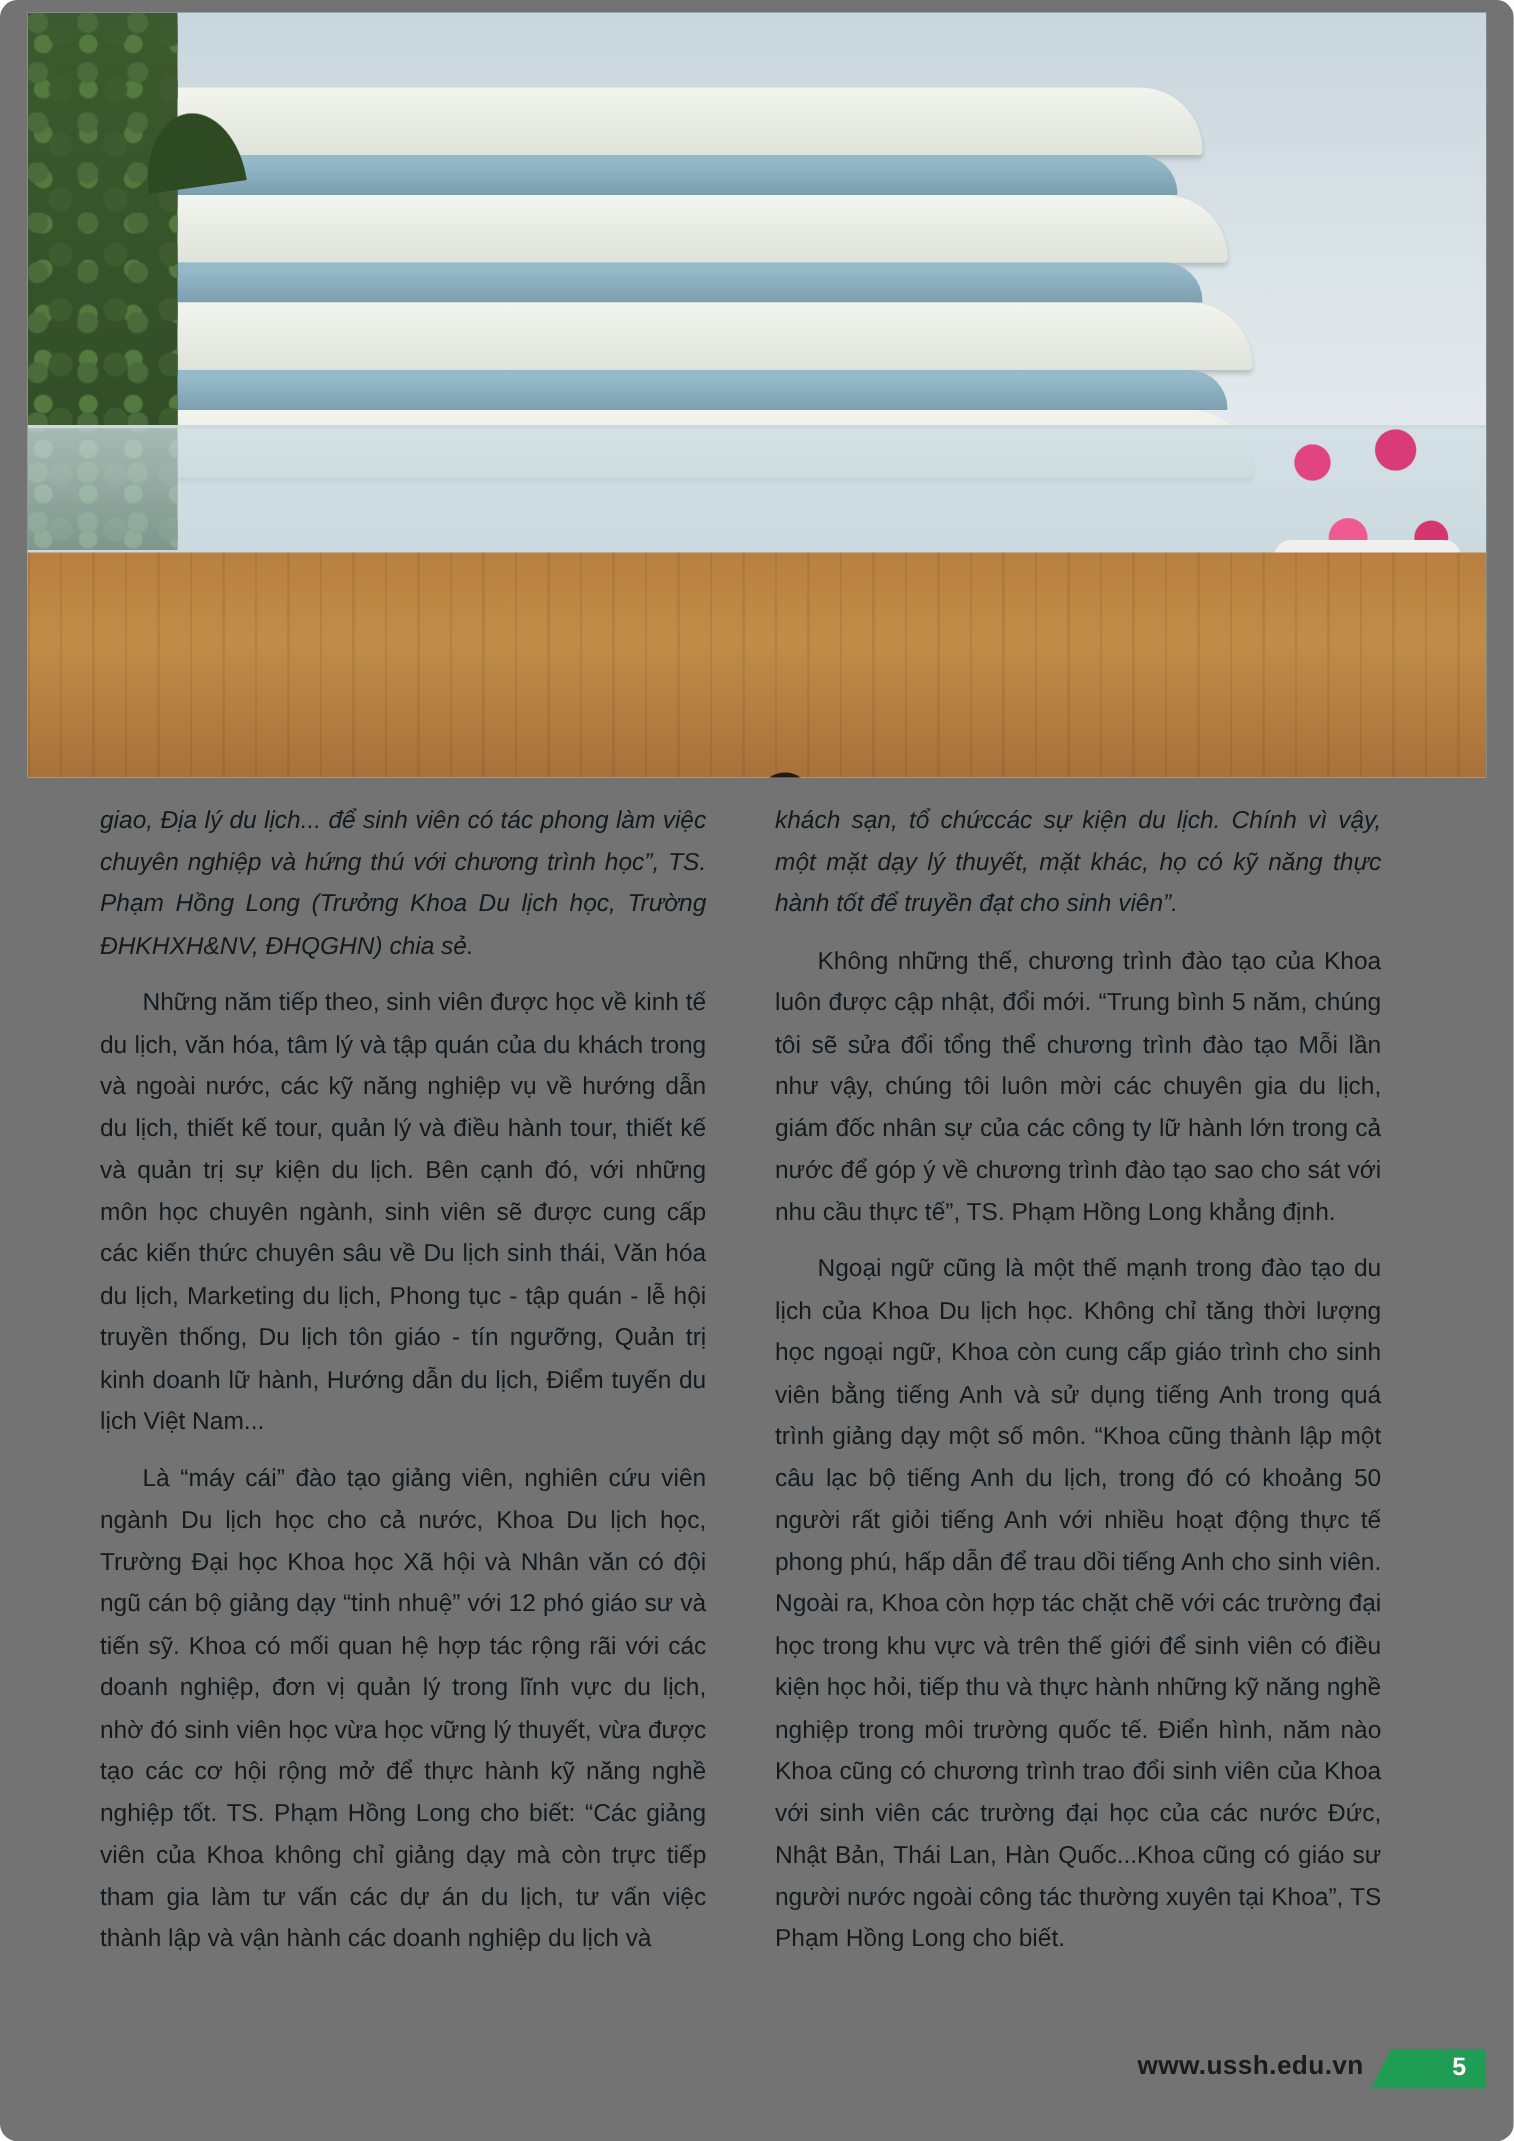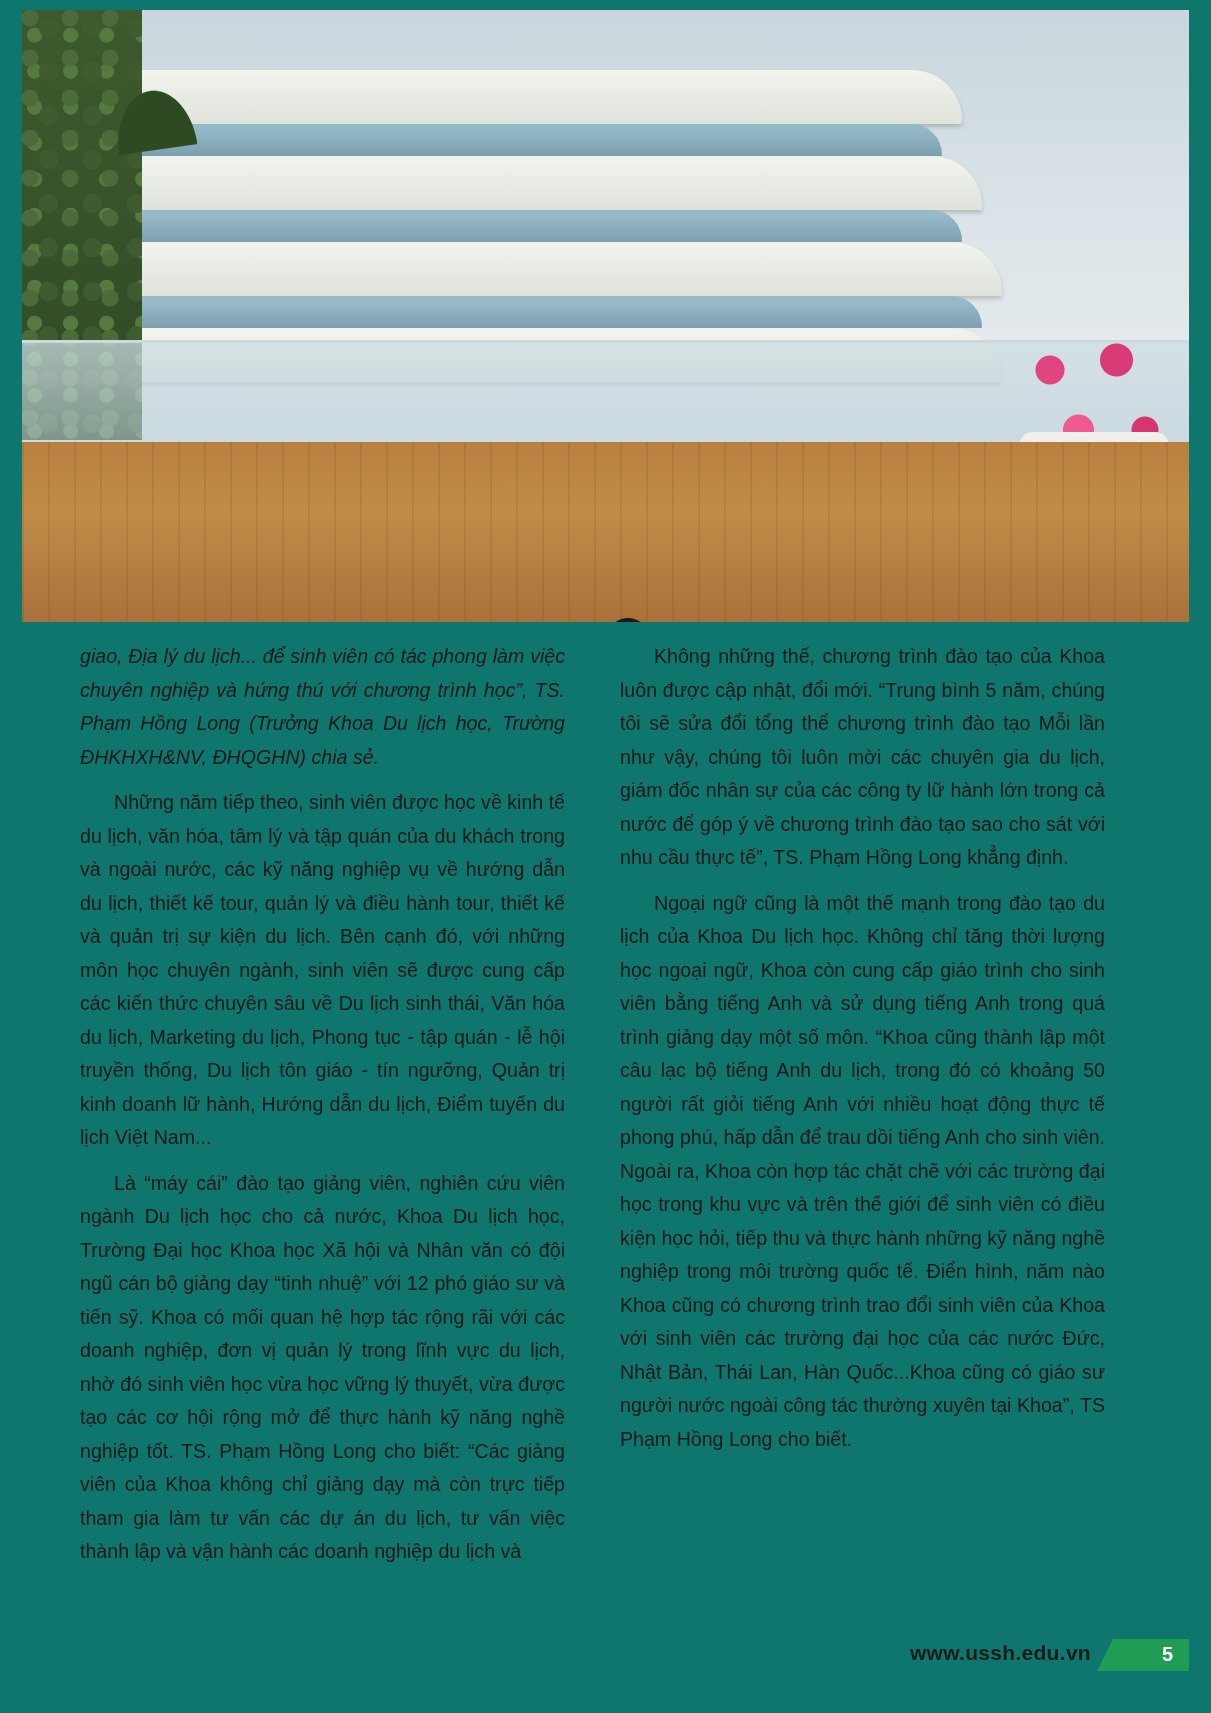--- a/index.html
+++ b/index.html
@@ -11,21 +11,22 @@
     width: 1211px;
     height: 1713px;
     font-family: "Liberation Sans", sans-serif;
     position: relative;
     overflow: hidden;
   }
 
   .page {
     position: absolute;
     inset: 0;
-    background: #0f766e;
+    background: #737373;
+    border-radius: 14px;
   }
 
   
   .photo {
     position: absolute;
     left: 22px;
     top: 10px;
     width: 1167px;
     height: 612px;
     overflow: hidden;
@@ -273,20 +274,21 @@
 
   <div class="content">
 
     <div class="col left">
       <p class="ital">giao, Địa lý du lịch... để sinh viên có tác phong làm việc chuyên nghiệp và hứng thú với chương trình học”, TS. Phạm Hồng Long (Trưởng Khoa Du lịch học, Trường ĐHKHXH&amp;NV, ĐHQGHN) chia sẻ.</p>
       <p class="indent">Những năm tiếp theo, sinh viên được học về kinh tế du lịch, văn hóa, tâm lý và tập quán của du khách trong và ngoài nước, các kỹ năng nghiệp vụ về hướng dẫn du lịch, thiết kế tour, quản lý và điều hành tour, thiết kế và quản trị sự kiện du lịch. Bên cạnh đó, với những môn học chuyên ngành, sinh viên sẽ được cung cấp các kiến thức chuyên sâu về Du lịch sinh thái, Văn hóa du lịch, Marketing du lịch, Phong tục - tập quán - lễ hội truyền thống, Du lịch tôn giáo - tín ngưỡng, Quản trị kinh doanh lữ hành, Hướng dẫn du lịch, Điểm tuyến du lịch Việt Nam...</p>
       <p class="indent">Là “máy cái” đào tạo giảng viên, nghiên cứu viên ngành Du lịch học cho cả nước, Khoa Du lịch học, Trường Đại học Khoa học Xã hội và Nhân văn có đội ngũ cán bộ giảng dạy “tinh nhuệ” với 12 phó giáo sư và tiến sỹ. Khoa có mối quan hệ hợp tác rộng rãi với các doanh nghiệp, đơn vị quản lý trong lĩnh vực du lịch, nhờ đó sinh viên học vừa học vững lý thuyết, vừa được tạo các cơ hội rộng mở để thực hành kỹ năng nghề nghiệp tốt. TS. Phạm Hồng Long cho biết: “Các giảng viên của Khoa không chỉ giảng dạy mà còn trực tiếp tham gia làm tư vấn các dự án du lịch, tư vấn việc thành lập và vận hành các doanh nghiệp du lịch và</p>
     </div>
 
     <div class="col right">
+      <p class="ital">khách sạn, tổ chứccác sự kiện du lịch. Chính vì vậy, một mặt dạy lý thuyết, mặt khác, họ có kỹ năng thực hành tốt để truyền đạt cho sinh viên”.</p>
       <p class="indent">Không những thế, chương trình đào tạo của Khoa luôn được cập nhật, đổi mới. “Trung bình 5 năm, chúng tôi sẽ sửa đổi tổng thể chương trình đào tạo Mỗi lần như vậy, chúng tôi luôn mời các chuyên gia du lịch, giám đốc nhân sự của các công ty lữ hành lớn trong cả nước để góp ý về chương trình đào tạo sao cho sát với nhu cầu thực tế”, TS. Phạm Hồng Long khẳng định.</p>
       <p class="indent">Ngoại ngữ cũng là một thế mạnh trong đào tạo du lịch của Khoa Du lịch học. Không chỉ tăng thời lượng học ngoại ngữ, Khoa còn cung cấp giáo trình cho sinh viên bằng tiếng Anh và sử dụng tiếng Anh trong quá trình giảng dạy một số môn. “Khoa cũng thành lập một câu lạc bộ tiếng Anh du lịch, trong đó có khoảng 50 người rất giỏi tiếng Anh với nhiều hoạt động thực tế phong phú, hấp dẫn để trau dồi tiếng Anh cho sinh viên. Ngoài ra, Khoa còn hợp tác chặt chẽ với các trường đại học trong khu vực và trên thế giới để sinh viên có điều kiện học hỏi, tiếp thu và thực hành những kỹ năng nghề nghiệp trong môi trường quốc tế. Điển hình, năm nào Khoa cũng có chương trình trao đổi sinh viên của Khoa với sinh viên các trường đại học của các nước Đức, Nhật Bản, Thái Lan, Hàn Quốc...Khoa cũng có giáo sư người nước ngoài công tác thường xuyên tại Khoa”, TS Phạm Hồng Long cho biết.</p>
     </div>
 
   </div>
 
   <div class="footer">
     <div class="site">www.ussh.edu.vn</div>
     <div class="pagetab"></div>
     <div class="pagenum">5</div>

